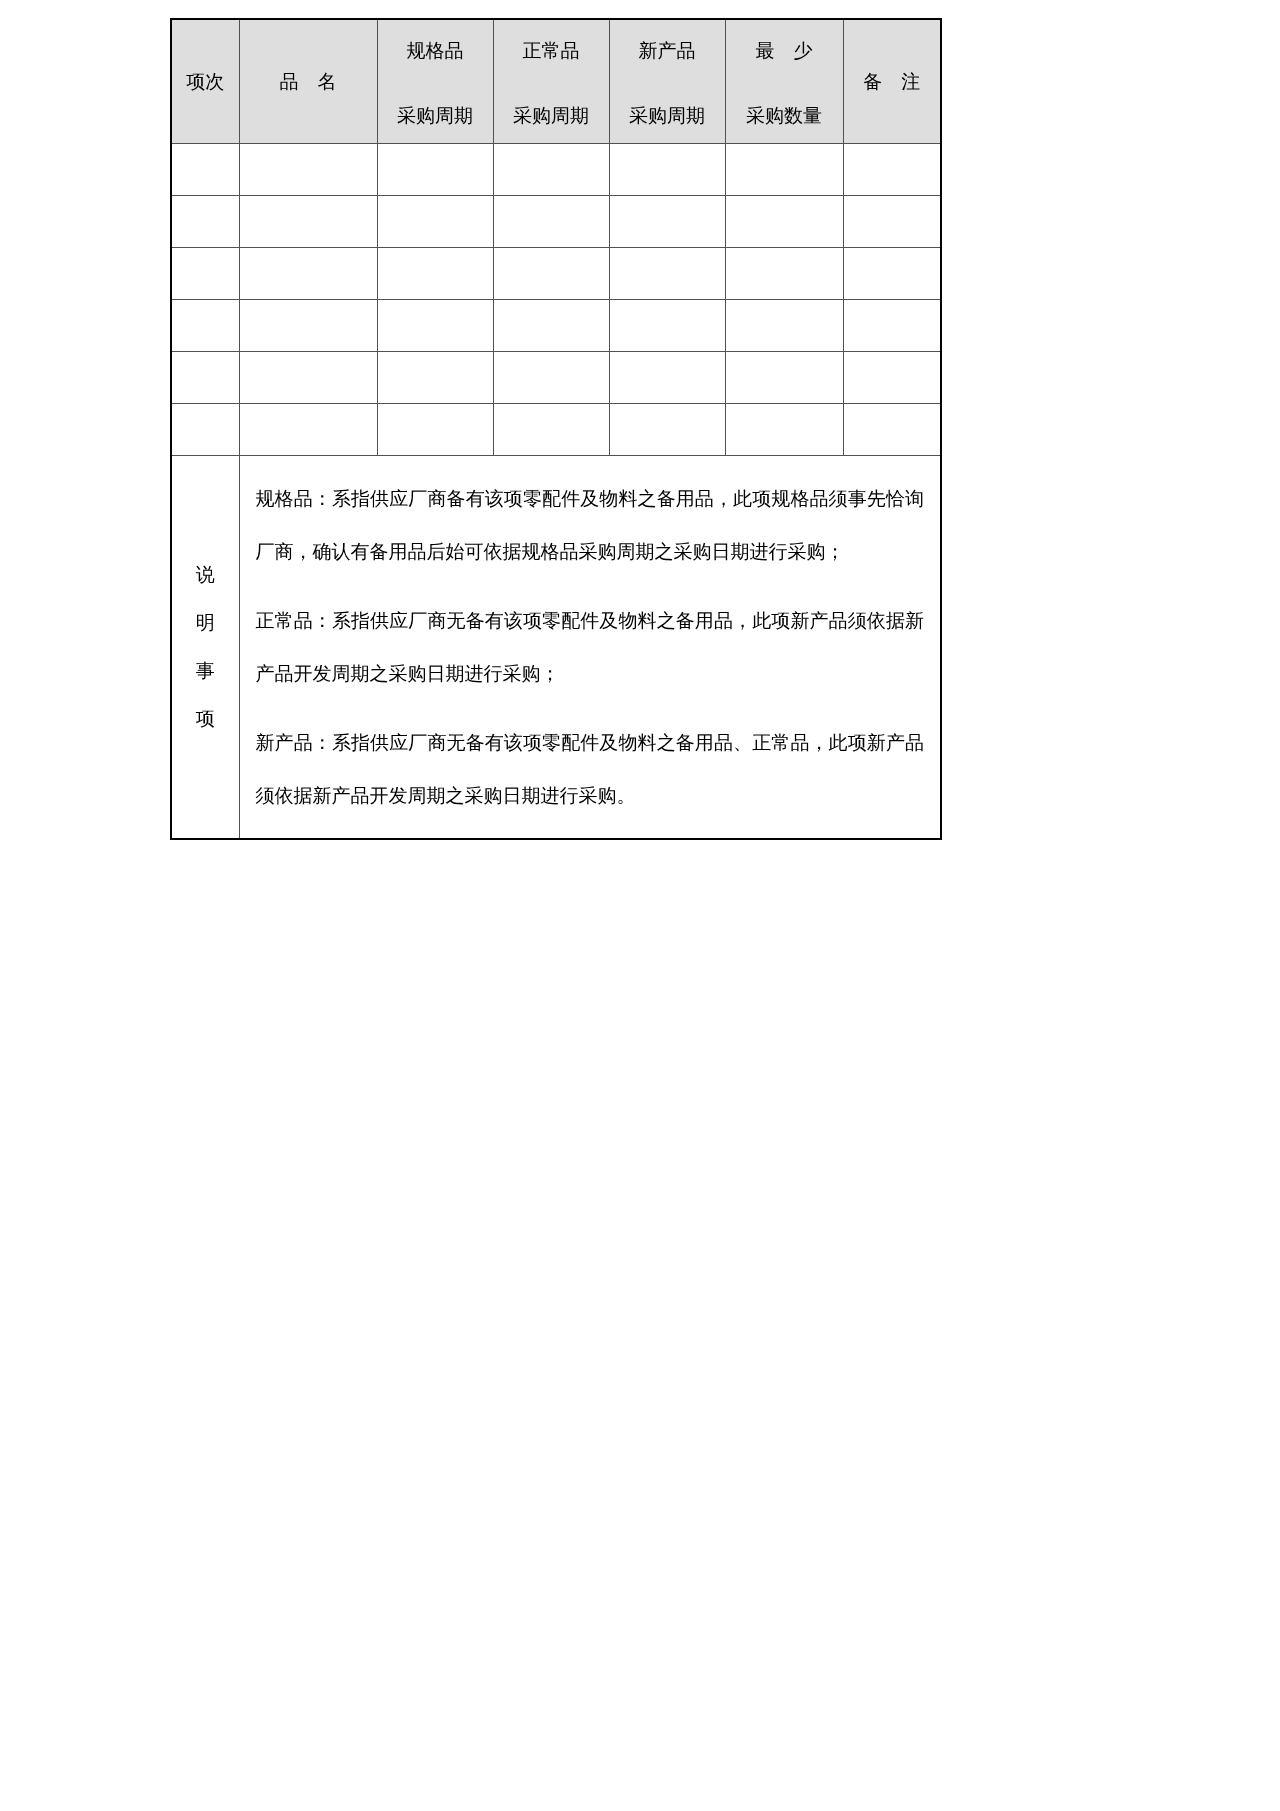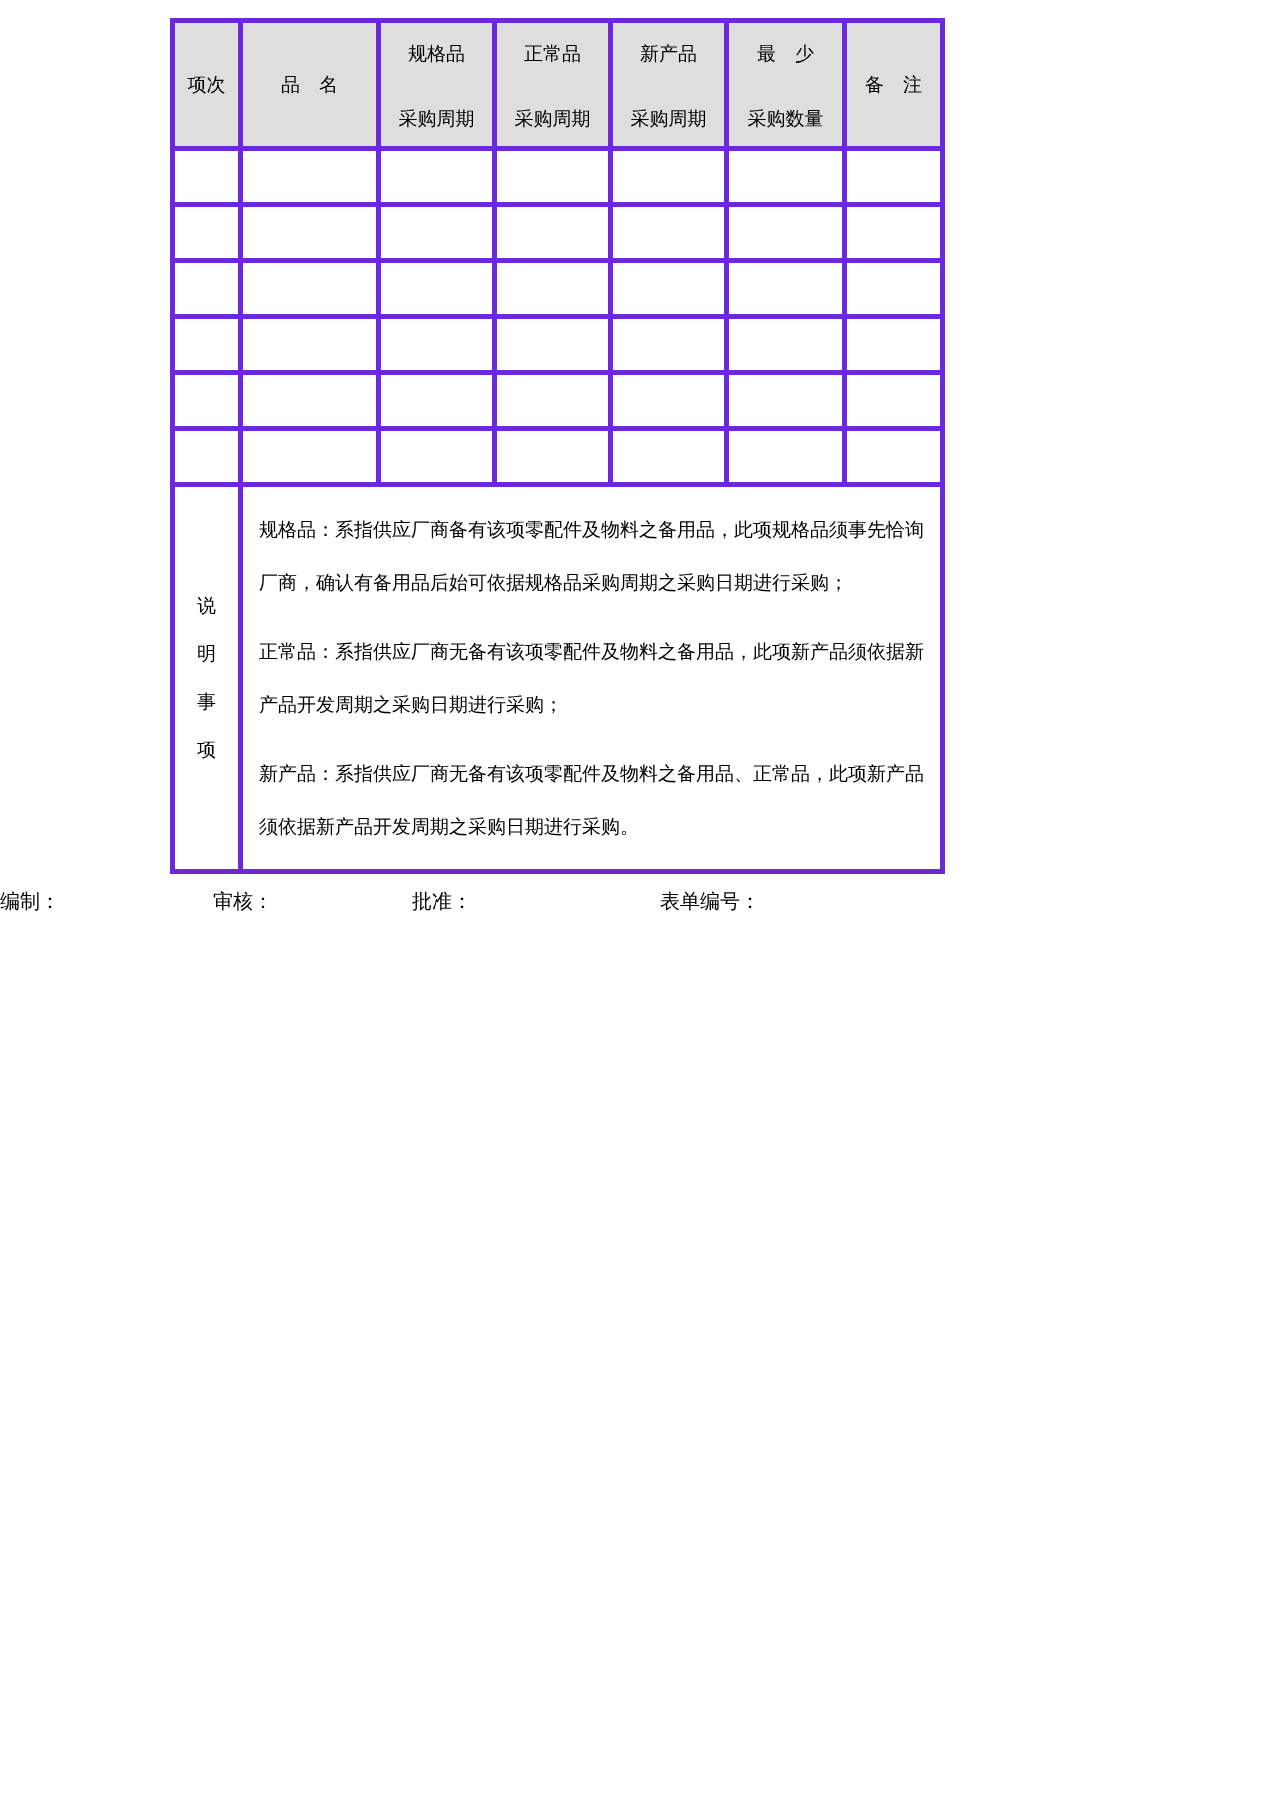--- a/index.html
+++ b/index.html
@@ -70,21 +70,21 @@
     margin-top: 18px;
   }
   table.cycle-table {
     width: 770px;
     border-collapse: collapse;
     table-layout: fixed;
     border: 2px solid #000;
   }
   table.cycle-table td,
   table.cycle-table th {
-    border: 5px solid #6d28d9;
+    border: 1px solid #6d28d9;
     padding: 0;
     font-weight: normal;
     font-size: 19px;
     text-align: center;
     vertical-align: middle;
   }
   table.cycle-table thead th {
     background: #dedede;
     height: 123px;
     line-height: 1.0;
@@ -271,20 +271,14 @@
           <td class="notes-body" colspan="6">
             <p>规格品：系指供应厂商备有该项零配件及物料之备用品，此项规格品须事先恰询厂商，确认有备用品后始可依据规格品采购周期之采购日期进行采购；</p>
             <p>正常品：系指供应厂商无备有该项零配件及物料之备用品，此项新产品须依据新产品开发周期之采购日期进行采购；</p>
             <p>新产品：系指供应厂商无备有该项零配件及物料之备用品、正常品，此项新产品须依据新产品开发周期之采购日期进行采购。</p>
           </td>
         </tr>
       </tbody>
     </table>
   </div>
 
-  <div class="footer-row">
-    <span class="f-item f-prepare">编制：</span>
-    <span class="f-item f-review">审核：</span>
-    <span class="f-item f-approve">批准：</span>
-    <span class="f-item f-formno">表单编号：</span>
-  </div>
 
 </div>
 
 </body></html>

